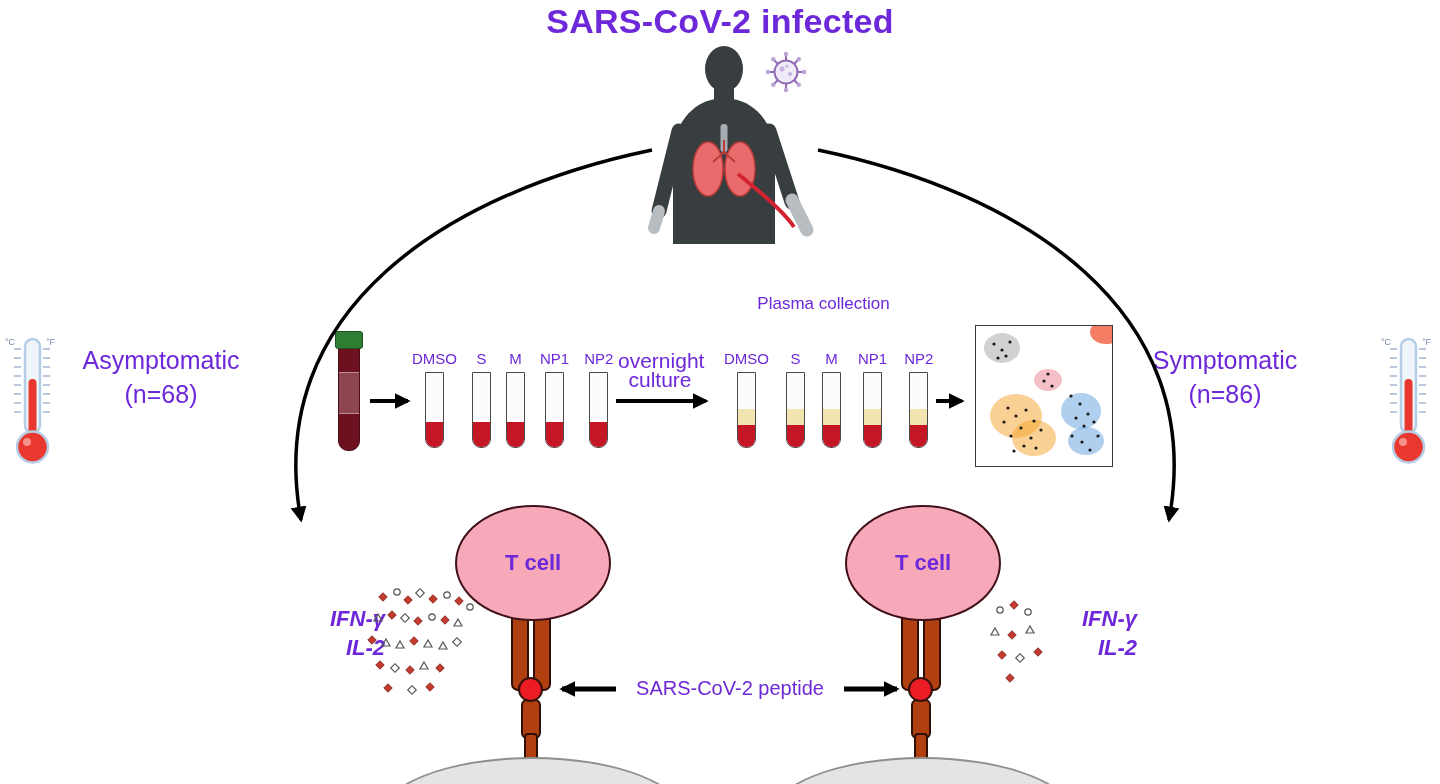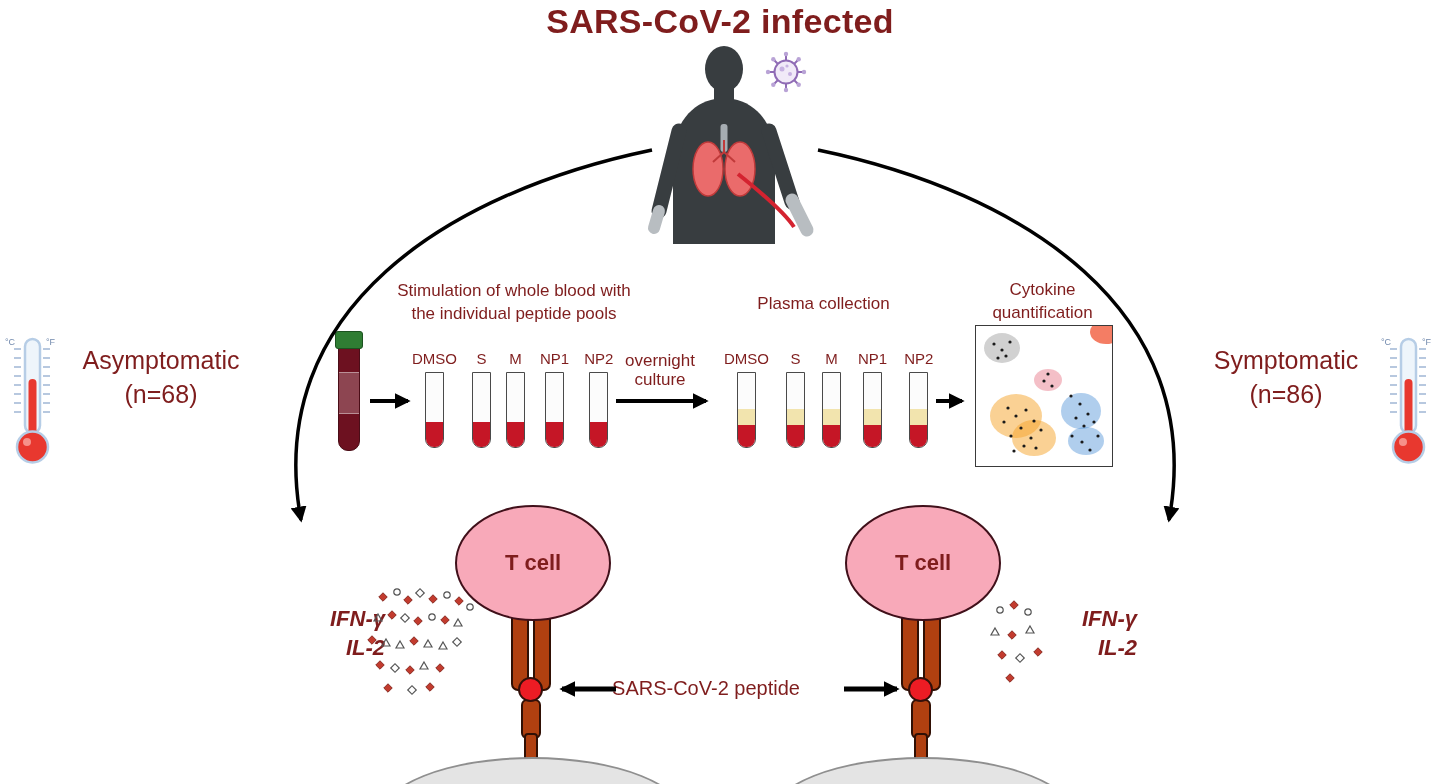--- a/index.html
+++ b/index.html
@@ -1,23 +1,23 @@
 <!DOCTYPE html>
 <html><head>
 <meta charset="utf-8">
 <style>
   html,body{margin:0;padding:0;background:#fff;}
   #canvas{position:relative;width:1440px;height:784px;background:#fff;overflow:hidden;
-          font-family:"Liberation Sans",sans-serif;color:#7f1d1d;}
+          font-family:"Liberation Sans",sans-serif;color:#6d28d9;}
   .abs{position:absolute;}
   .fig-title{position:absolute;top:2px;left:0;width:100%;text-align:center;
              font-weight:700;font-size:34px;letter-spacing:.3px;}
   .group-label{position:absolute;font-size:25px;line-height:34px;text-align:center;}
   .step-header{position:absolute;font-size:17px;line-height:23px;text-align:center;}
-  .small-note{position:absolute;font-size:17px;line-height:19px;text-align:center;}
+  .small-note{position:absolute;font-size:21px;line-height:19px;text-align:center;}
   .tube-group{position:absolute;display:flex;align-items:flex-end;}
   .tube-col{display:flex;flex-direction:column;align-items:center;}
   .tube-label{font-size:15px;margin-bottom:5px;white-space:nowrap;}
   .tube{position:relative;width:17px;height:74px;border:1.5px solid #4a4a4a;
         border-radius:0 0 9px 9px;background:#fcfcfc;overflow:hidden;}
   .liq-red{position:absolute;left:0;right:0;bottom:0;background:#C51626;}
   .liq-yellow{position:absolute;left:0;right:0;background:#F2E4AE;}
   .vac{position:absolute;left:334px;top:331px;width:30px;height:122px;}
   .vac-cap{position:absolute;left:1px;top:0;width:26px;height:16px;background:#2F7D33;
            border:1px solid #1C5220;border-radius:3px;z-index:2;}
@@ -35,21 +35,21 @@
   .mhc{position:absolute;width:16px;height:36px;background:#B04010;border:2px solid #301005;
        border-radius:6px;z-index:1;}
   .stem{position:absolute;width:10px;height:32px;background:#B04010;border:2px solid #301005;
         border-radius:4px;z-index:1;}
   .peptide-dot{position:absolute;width:21px;height:21px;border-radius:50%;background:#EC1C24;
                border:2.5px solid #33100A;z-index:5;}
   .apc{position:absolute;width:305px;height:120px;border-radius:50%;background:#E4E4E4;
        border:2px solid #8F8F8F;z-index:3;}
   .cyt-label{position:absolute;width:94px;text-align:right;font-style:italic;
              font-weight:700;font-size:22px;line-height:29px;}
-  .peptide-label{position:absolute;left:600px;top:677px;width:212px;text-align:center;font-size:20px;}
+  .peptide-label{position:absolute;left:624px;top:677px;width:212px;text-align:center;font-size:20px;}
   svg.overlay{position:absolute;left:0;top:0;width:1440px;height:784px;pointer-events:none;z-index:6;}
   svg{pointer-events:none;}
 </style>
 </head>
 <body>
 
 <div id="canvas">
 
   <div class="fig-title">SARS-CoV-2 infected</div>
 
@@ -173,35 +173,27 @@
     <circle cx="30.5" cy="116" r="15.5" fill="#E8382F" stroke="#B6CDE6" stroke-width="2.5"></circle>
     <circle cx="25" cy="111" r="4" fill="#F6918A"></circle>
     <text x="3" y="14" font-size="9" fill="#7189AD">°C</text>
     <text x="44" y="14" font-size="9" fill="#7189AD">°F</text>
   </svg>
 
   <div class="group-label" style="left:54px;top:343px;width:214px">
     <div>Asymptomatic</div>
     <div>(n=68)</div>
   </div>
-  <div class="group-label" style="left:1179px;top:343px;width:214px">
+  <div class="group-label" style="left:1118px;top:343px;width:214px">
     <div>Symptomatic</div>
     <div>(n=86)</div>
   </div>
 
-  <div class="step-header" style="left:366px;top:279px;width:296px">
-    <div>Stimulation of whole blood with</div>
-    <div>the individual peptide pools</div>
-  </div>
   <div class="step-header" style="left:736px;top:292px;width:175px">
     <div>Plasma collection</div>
-  </div>
-  <div class="step-header" style="left:970px;top:278px;width:145px">
-    <div>Cytokine</div>
-    <div>quantification</div>
   </div>
   <div class="small-note" style="left:618px;top:351px;width:84px">
     <div>overnight</div>
     <div>culture</div>
   </div>
 
   <div class="vac">
     <div class="vac-cap"></div>
     <div class="vac-body">
       <div class="vac-label"></div>

